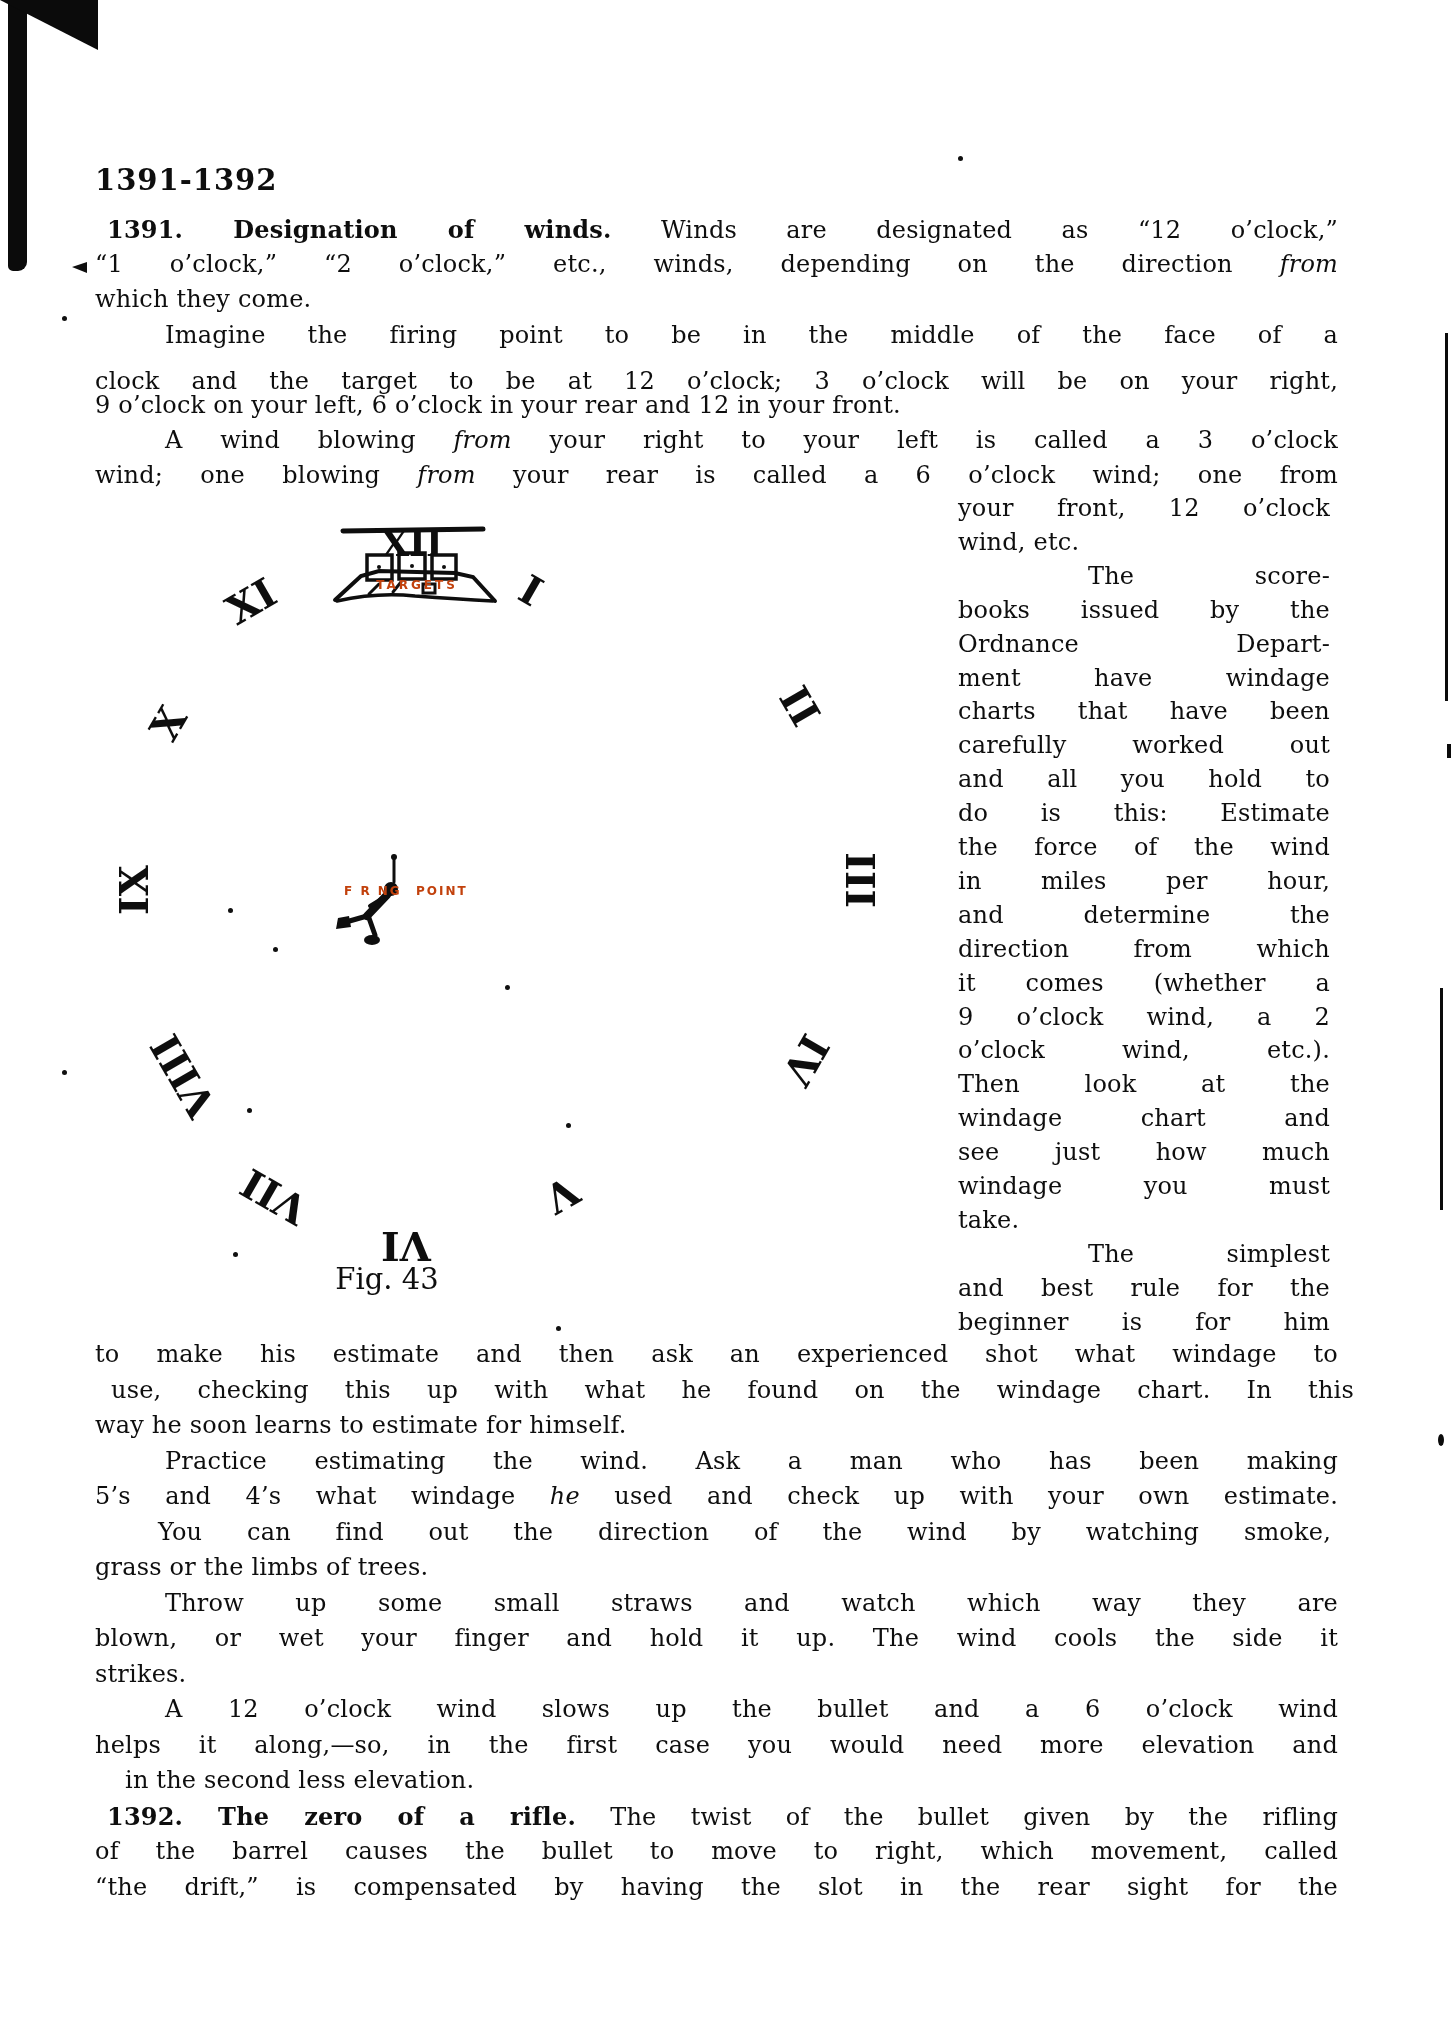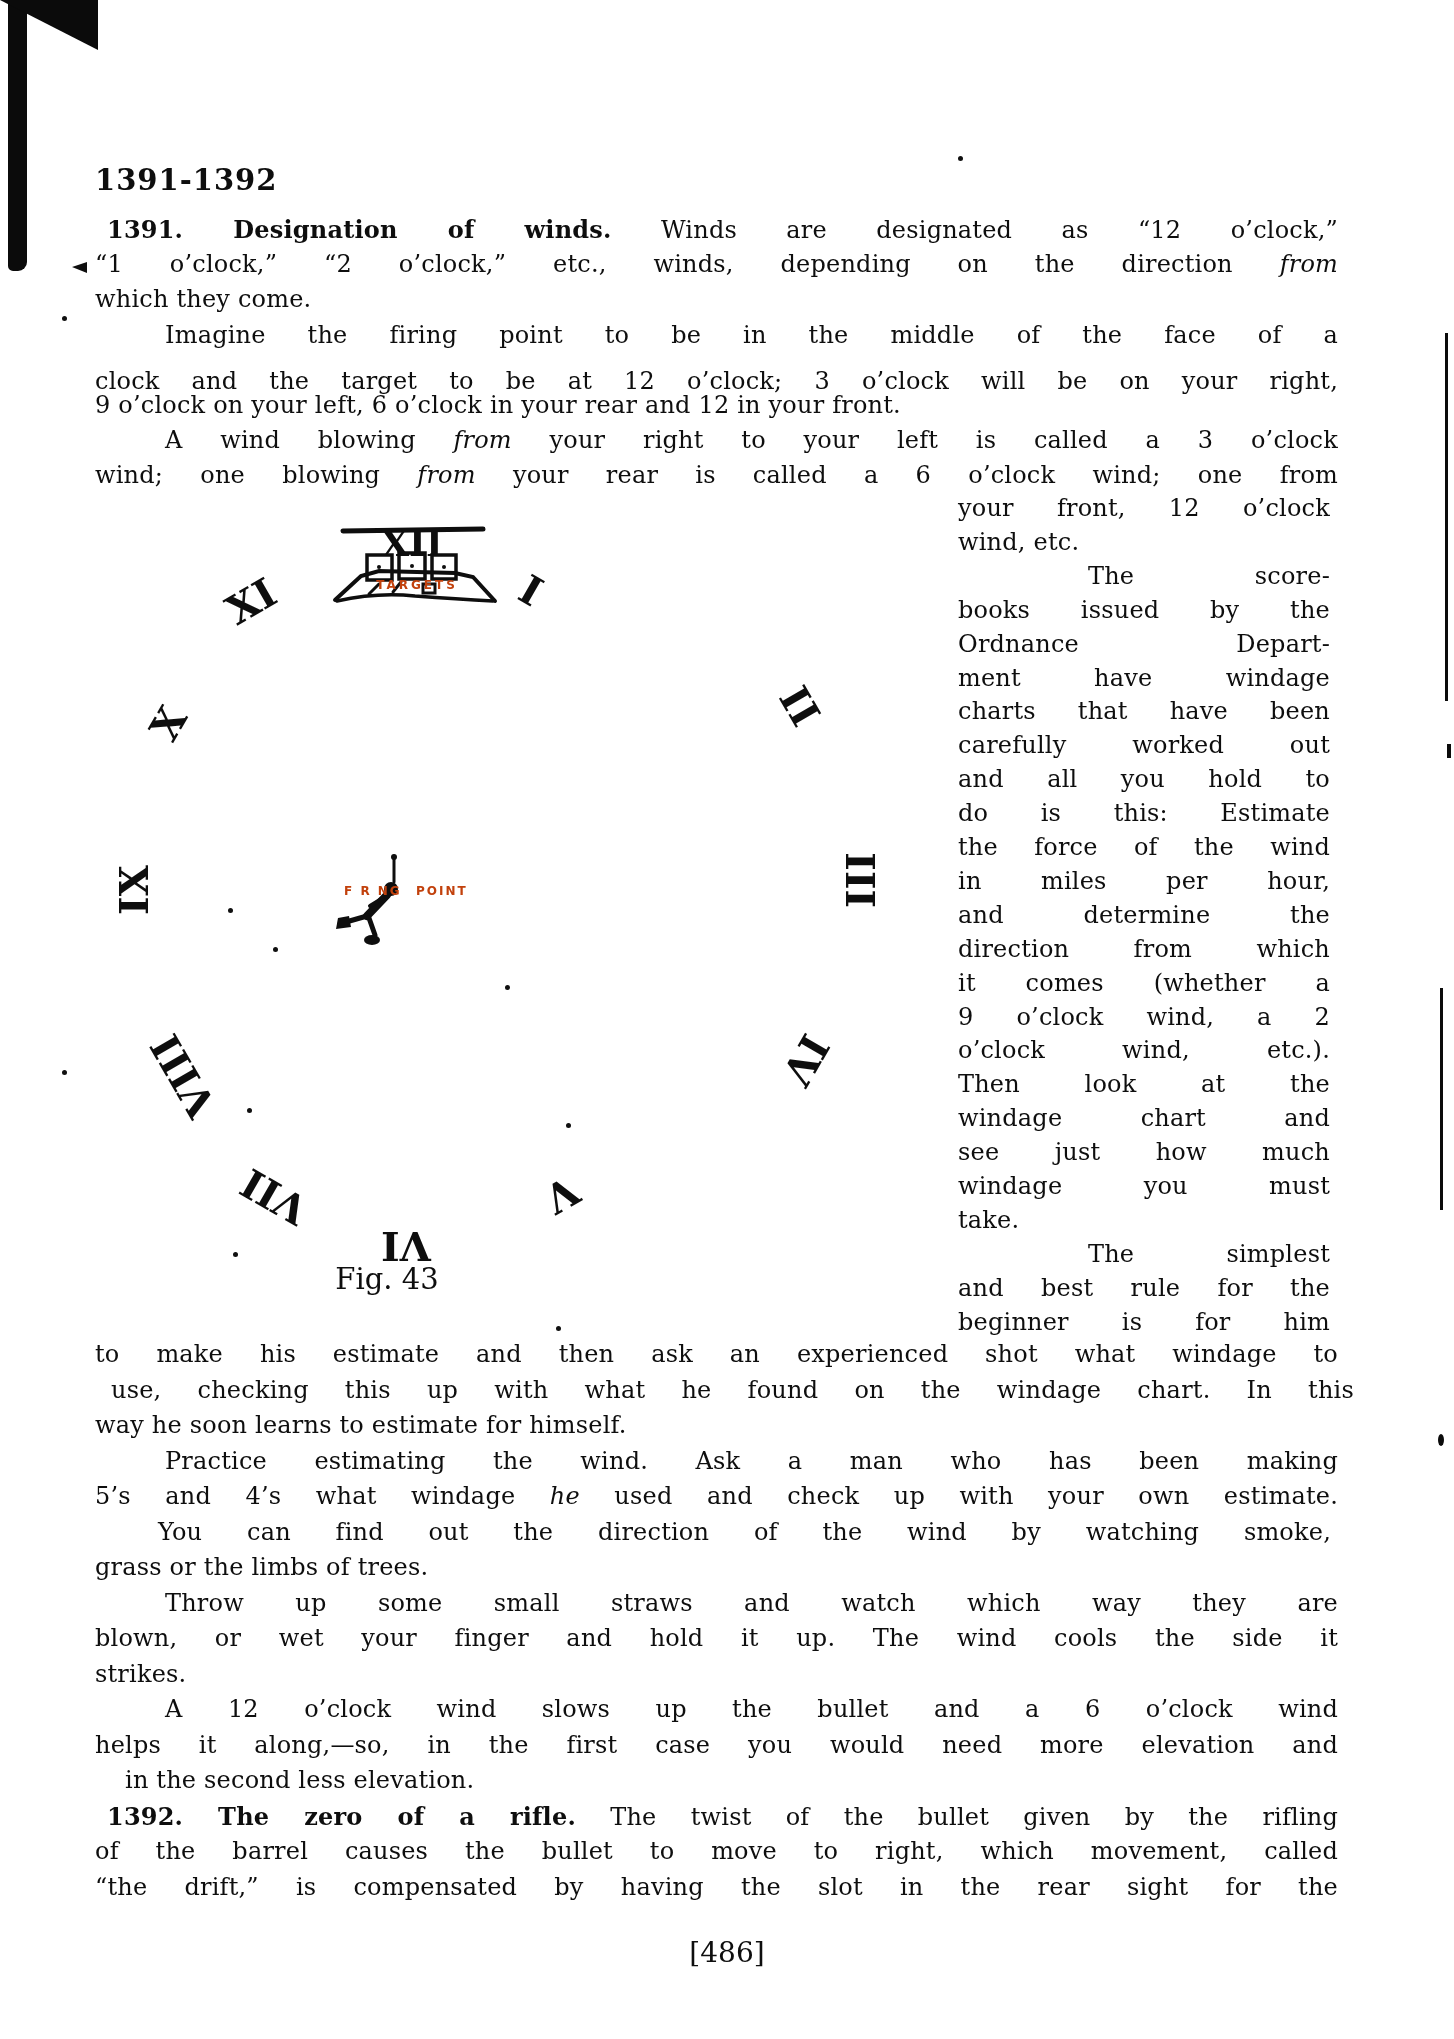--- a/index.html
+++ b/index.html
@@ -54,21 +54,20 @@
       <div class="speck" style="left: 273px; top: 947px;"></div>
       <div class="speck" style="left: 505px; top: 985px;"></div>
       <div class="speck" style="left: 62px; top: 1070px;"></div>
       <div class="speck" style="left: 247px; top: 1108px;"></div>
       <div class="speck" style="left: 233px; top: 1252px;"></div>
       <div class="speck" style="left: 566px; top: 1123px;"></div>
       <div class="speck" style="left: 556px; top: 1326px;"></div>
     </div>
 
   <div class="pg-header">1391-1392</div>
-  <div class="pg-footer">[486]</div>
 
   <div>
       <div class="tline" style="left: 95px; top: 213px; width: 1243px; padding-left: 12px;"><b>1391.  Designation of winds.</b>  Winds are designated as “12 o’clock,”</div>
       <div class="tline" style="left: 95px; top: 248px; width: 1243px; padding-left: 0px;">“1 o’clock,” “2 o’clock,” etc., winds, depending on the direction <i>from</i></div>
       <div class="tline left" style="left: 95px; top: 283px; width: 1243px; padding-left: 0px;">which they come.</div>
       <div class="tline" style="left: 95px; top: 319px; width: 1243px; padding-left: 70px;">Imagine the firing point to be in the middle of the face of a</div>
       <div class="tline" style="left: 95px; top: 354px; width: 1243px; padding-left: 0px; margin-top: 11px;">clock and the target to be at 12 o’clock; 3 o’clock will be on your right,</div>
       <div class="tline left" style="left: 95px; top: 389px; width: 1243px; padding-left: 0px;">9 o’clock on your left, 6 o’clock in your rear and 12 in your front.</div>
       <div class="tline" style="left: 95px; top: 424px; width: 1243px; padding-left: 70px;">A wind blowing <i>from</i> your right to your left is called a 3 o’clock</div>
       <div class="tline" style="left: 95px; top: 459px; width: 1243px; padding-left: 0px;">wind; one blowing <i>from</i> your rear is called a 6 o’clock wind; one from</div>

